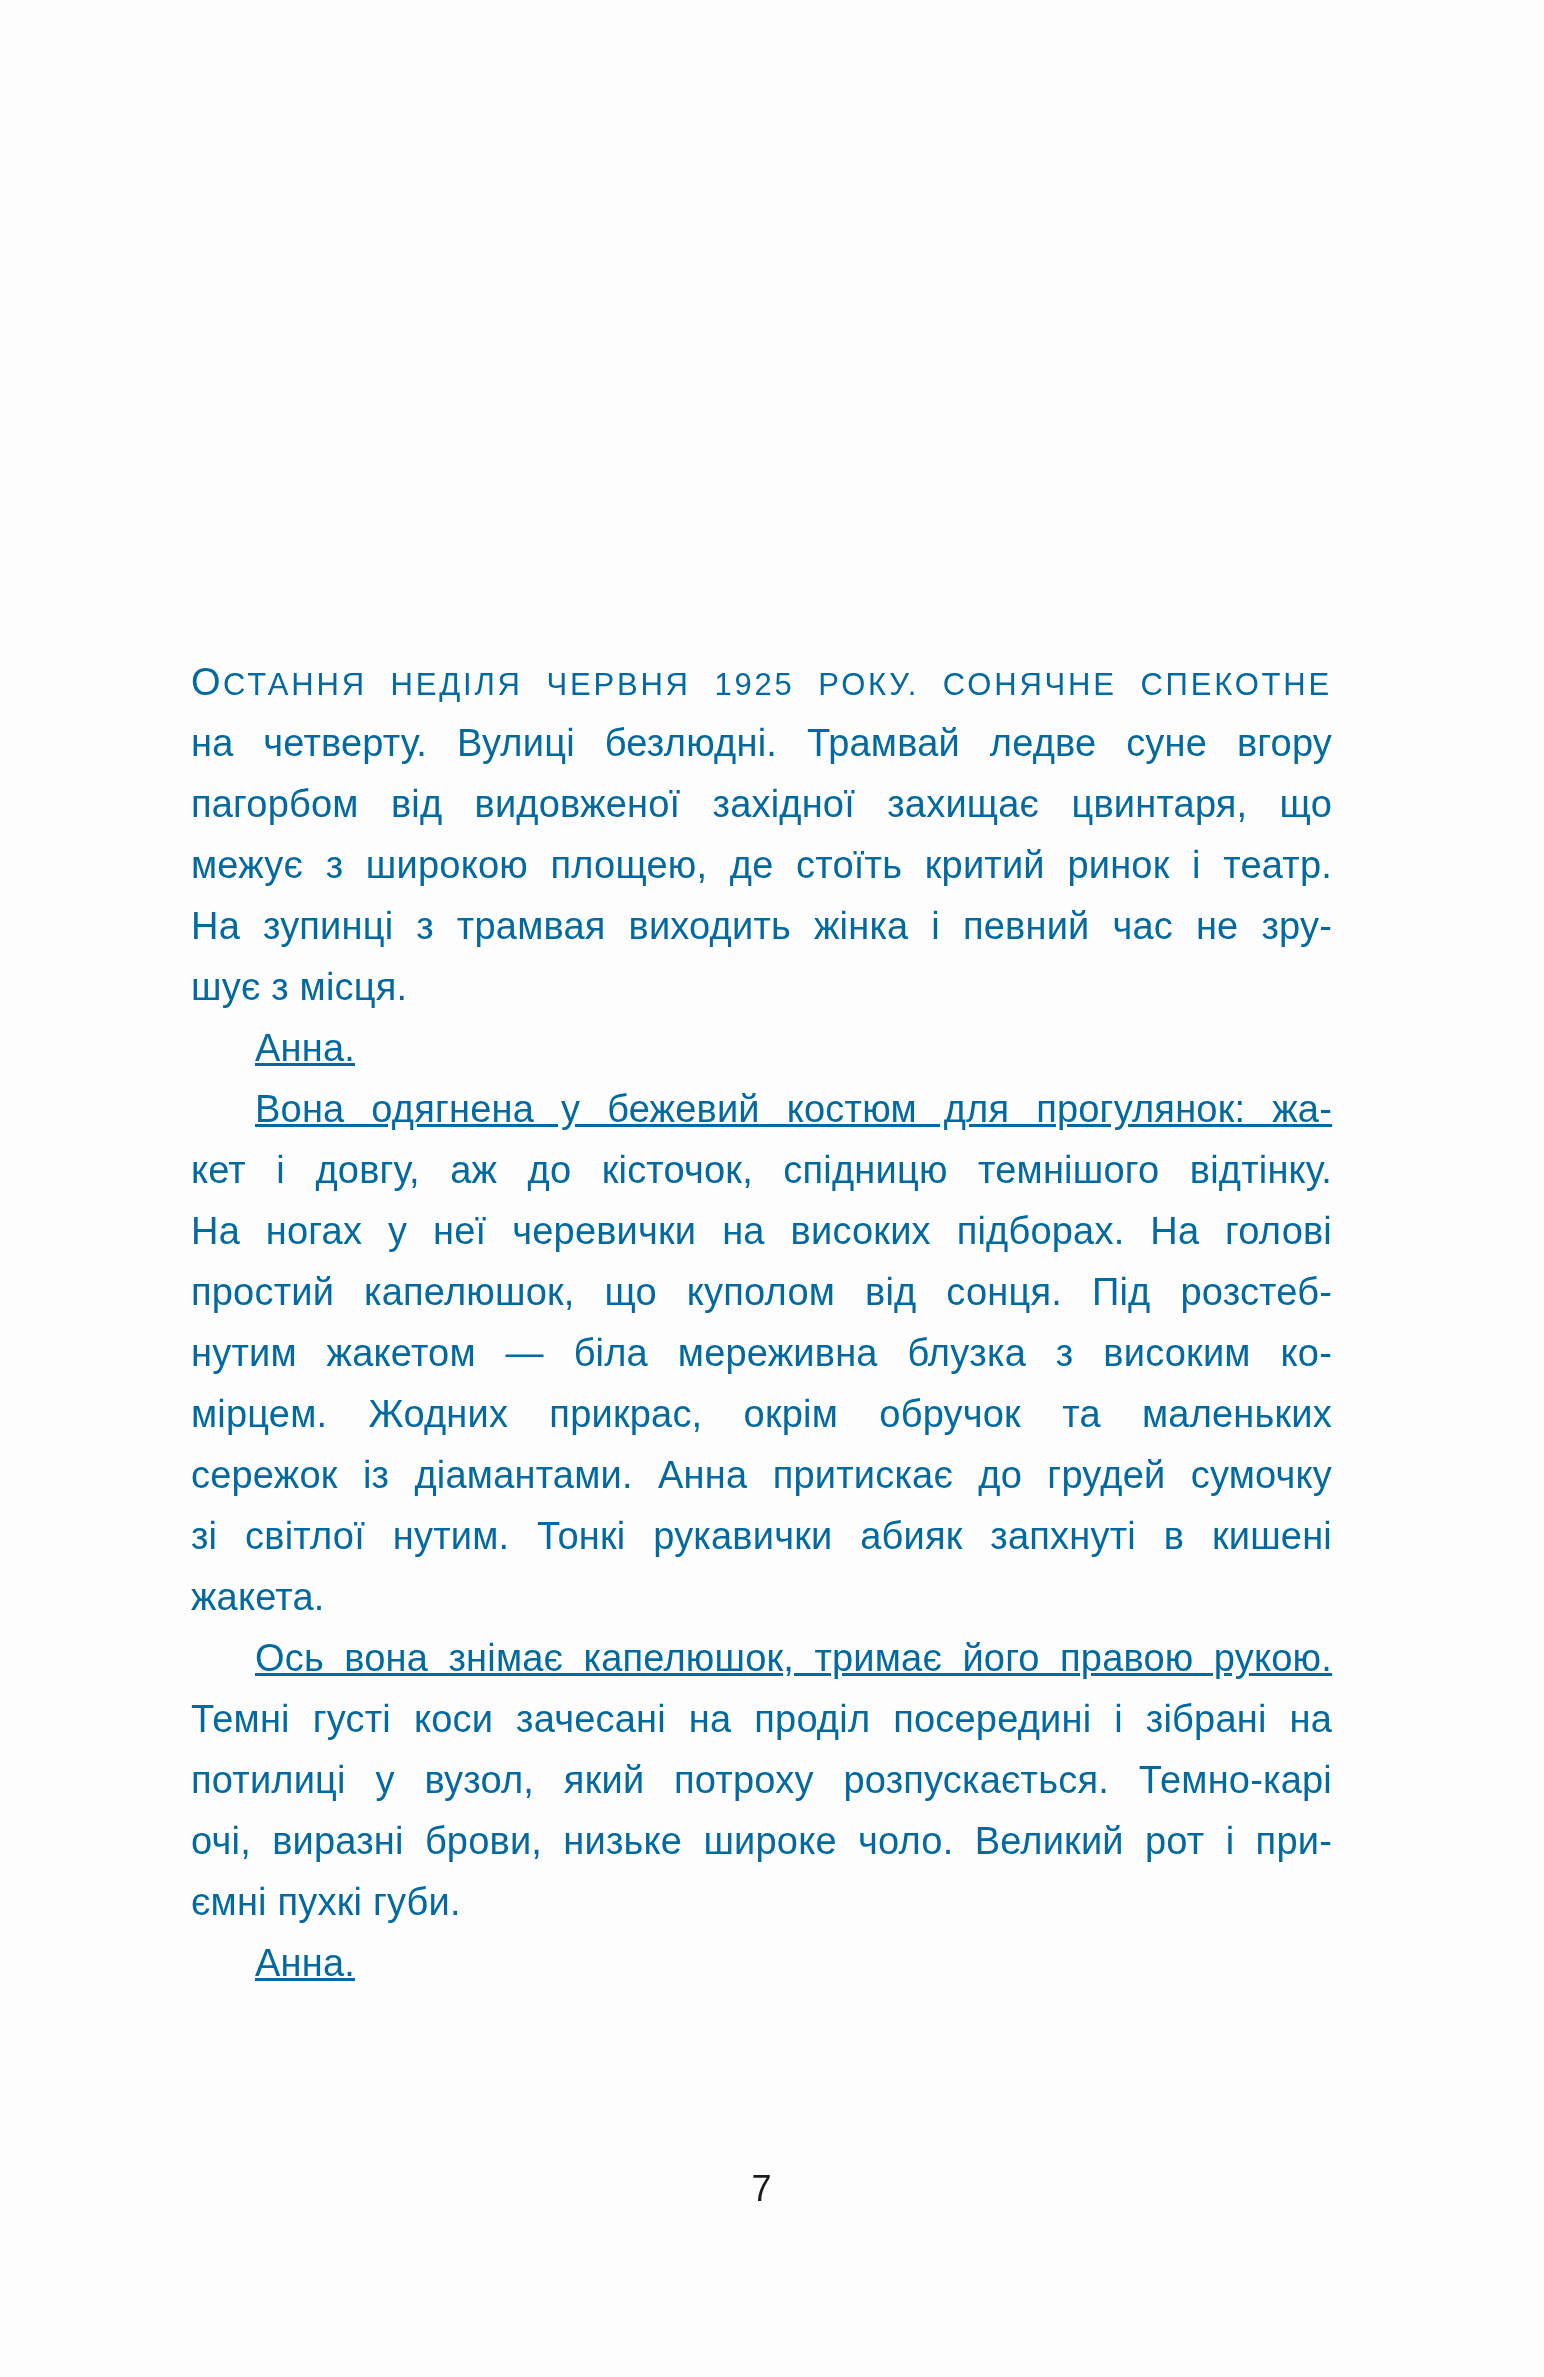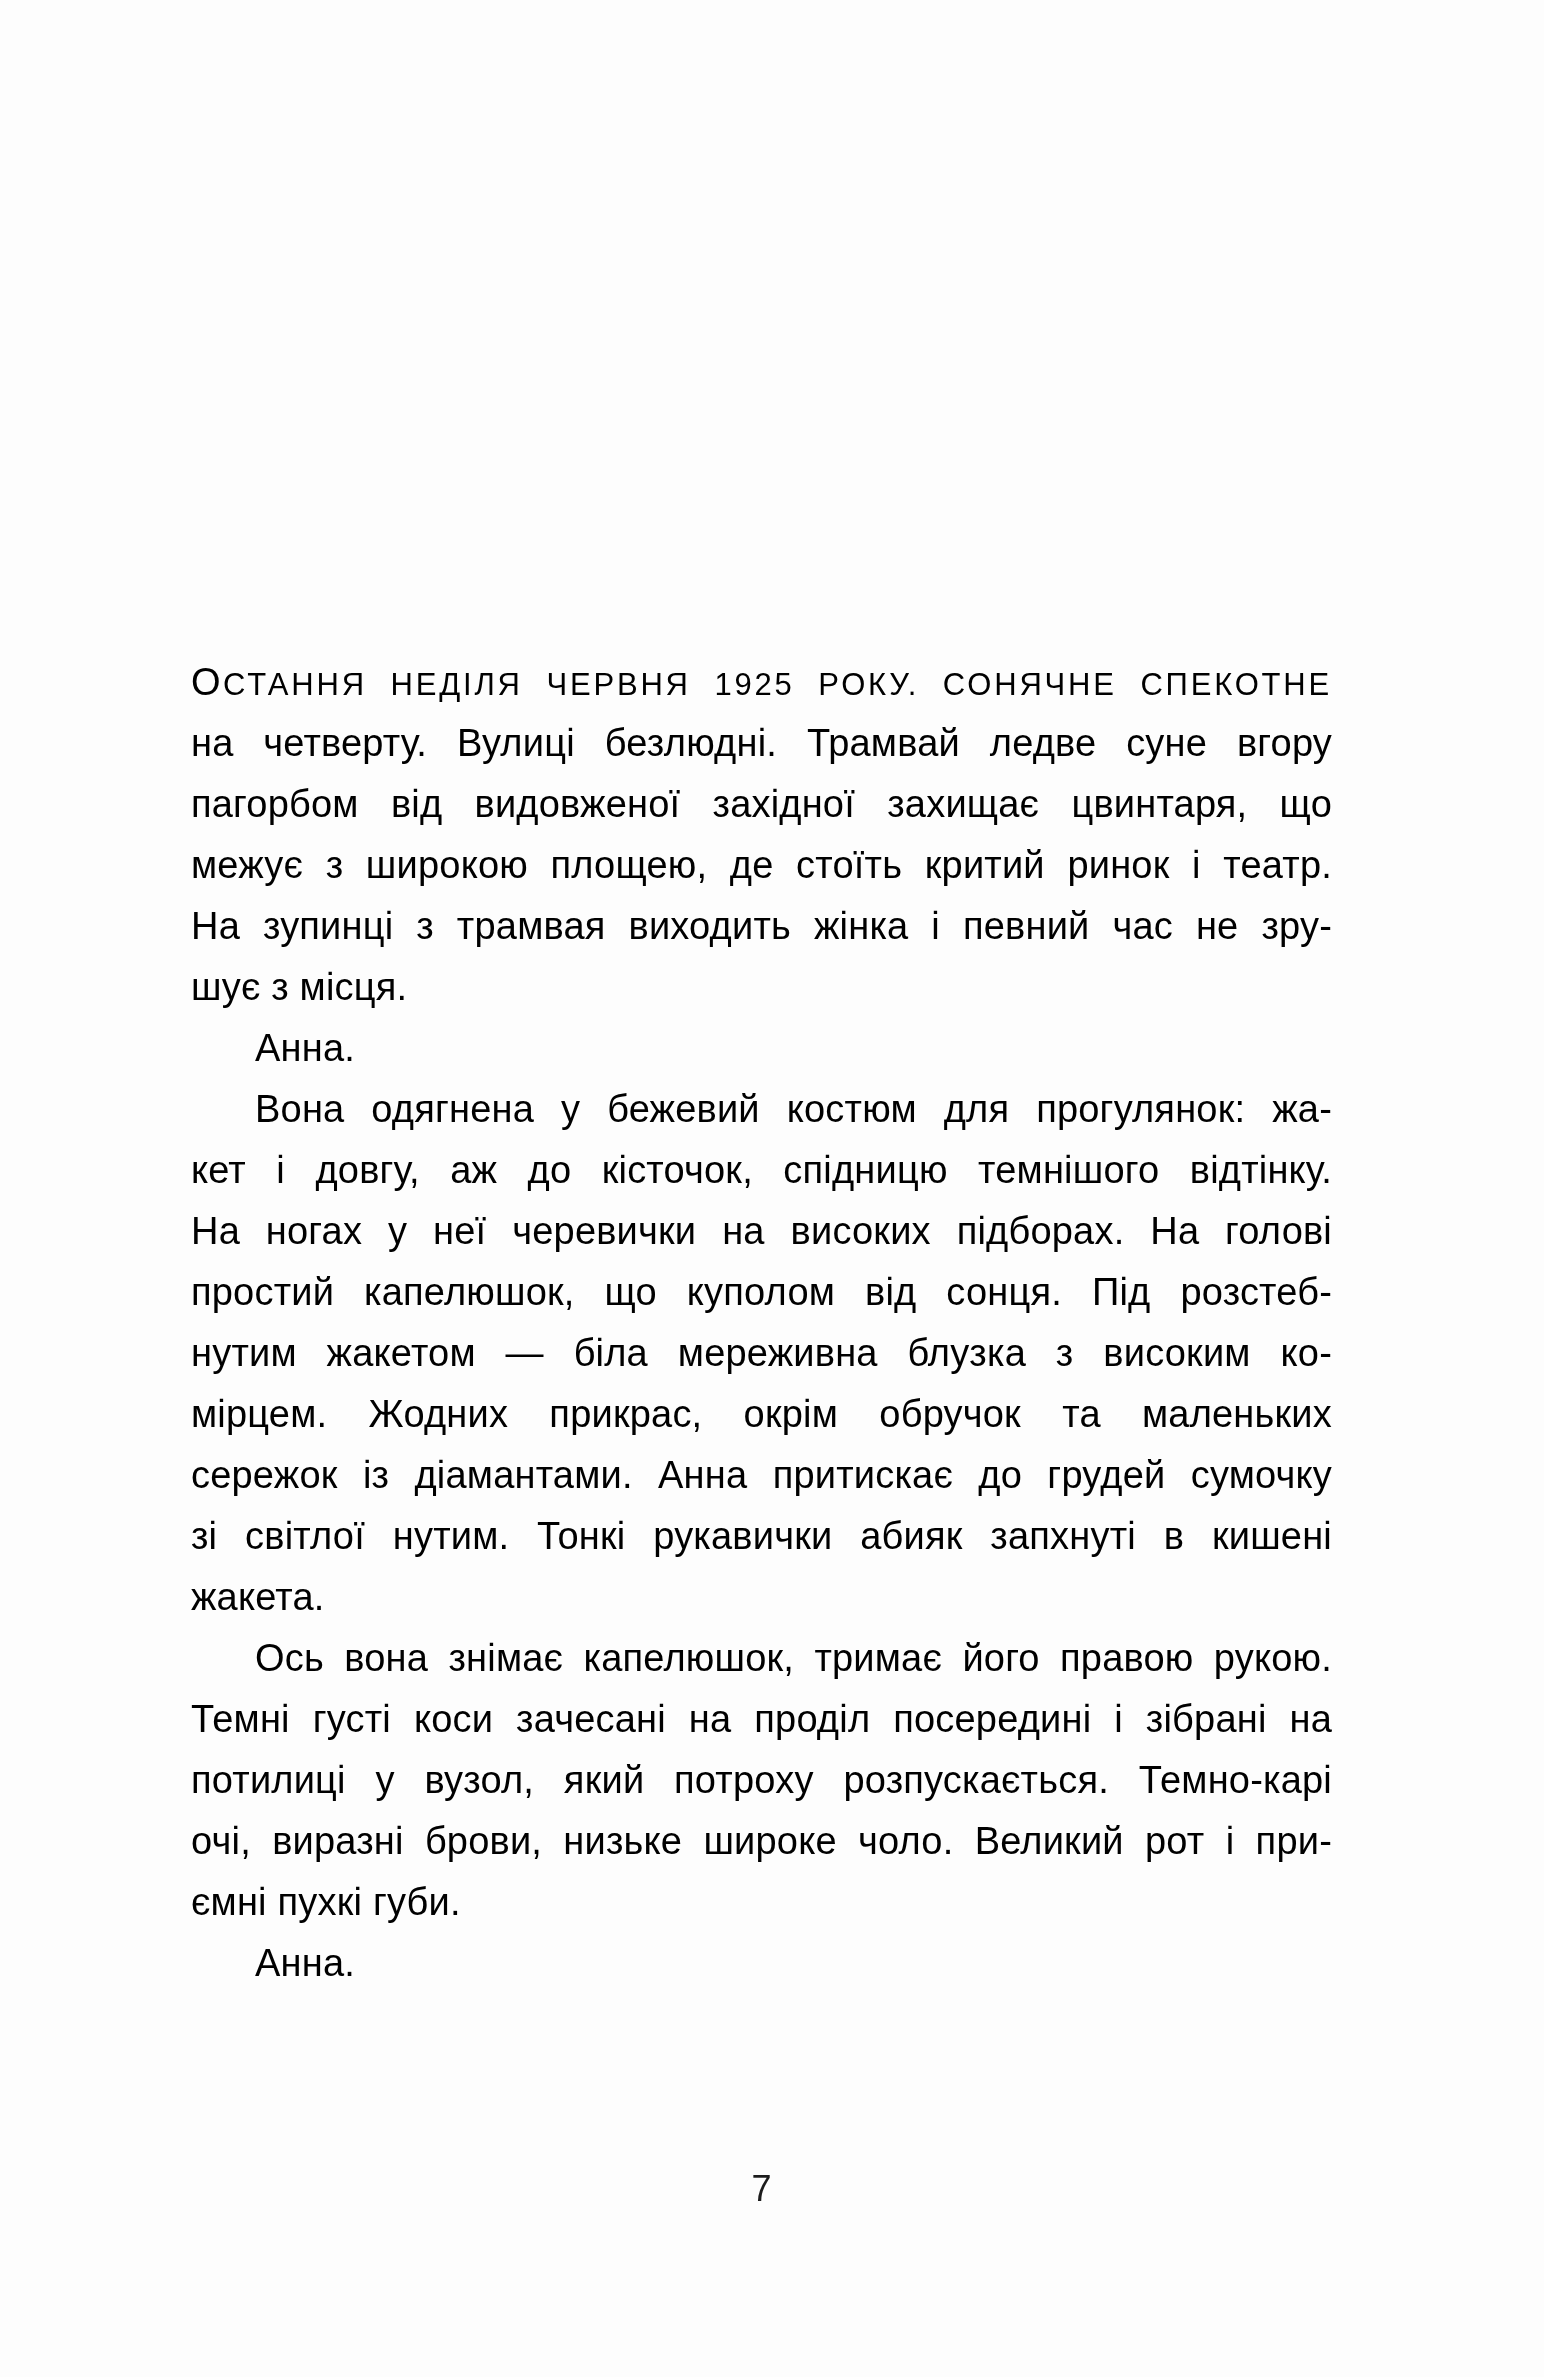--- a/index.html
+++ b/index.html
@@ -19,34 +19,35 @@
     background: #fdfdfd;
     overflow: hidden;
   }
   .text-block {
     position: absolute;
     left: 191px;
     top: 652px;
     width: 1141px;
     font-size: 38px;
     line-height: 61px;
-    color: #000000;
+    color: #0369a1;
     letter-spacing: 0.2px;
   }
   .line {
     text-align: justify;
     text-align-last: justify;
     white-space: nowrap;
     height: 61px;
   }
   .line.end {
     text-align-last: left;
   }
   .line.indent {
     text-indent: 64px;
+    text-decoration: underline;
   }
   
   .line.opening .cap-initial {
     font-size: 38px;
     letter-spacing: 2.4px;
   }
   .line.opening .smallcaps {
     font-size: 31px;
     letter-spacing: 2.8px;
   }

